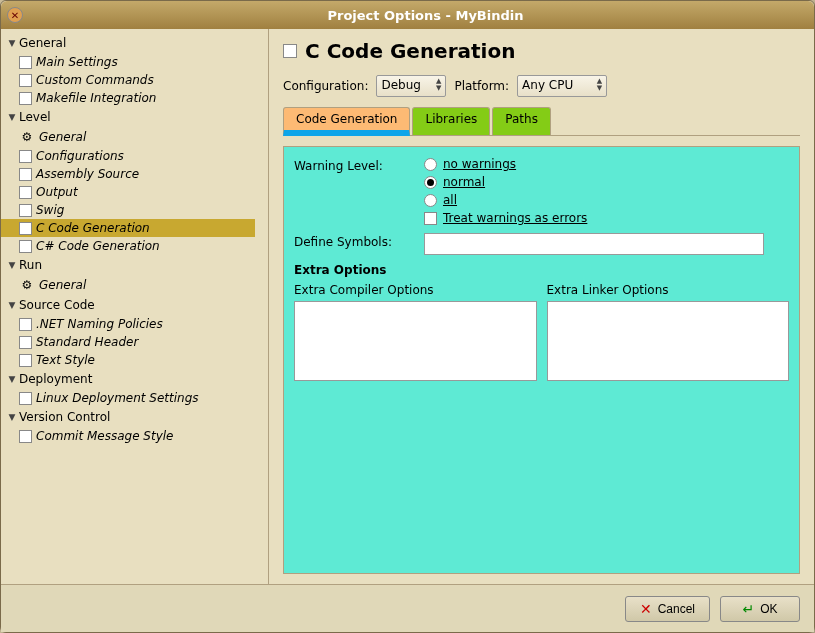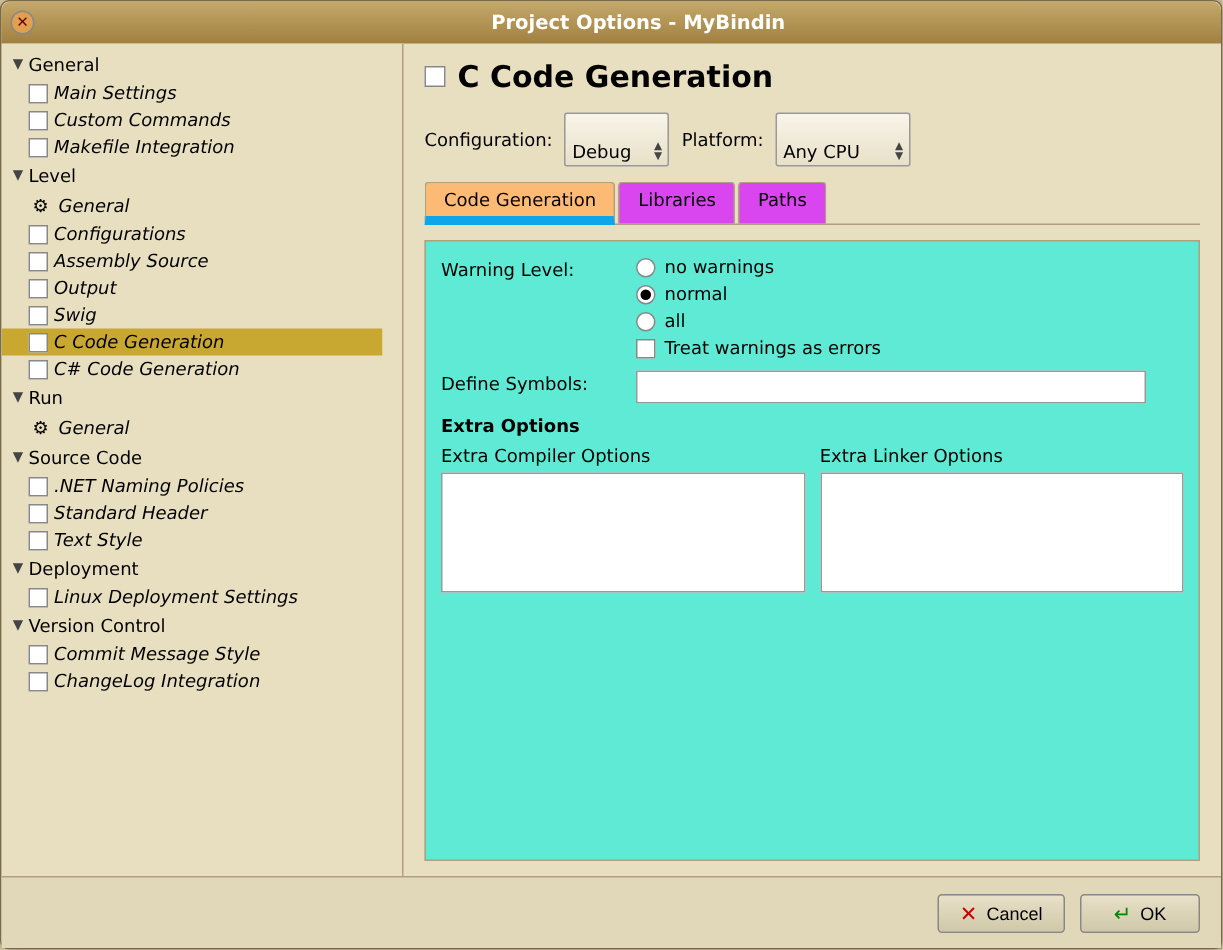--- a/index.html
+++ b/index.html
@@ -157,24 +157,24 @@
       align-items: center;
       gap: 8px;
       margin-bottom: 10px;
     }
     .config-label { font-size: 12px; }
     .config-select {
       border: 1px solid #999;
       background: linear-gradient(to bottom, #f8f4e8, #e8e0c8);
       padding: 2px 4px;
       font-size: 12px;
-      height: 36px;
-      cursor: pointer;
-      display: flex;
-      align-items: flex-end;
+      height: 22px;
+      cursor: pointer;
+      display: flex;
+      align-items: flex-start;
       border-radius: 2px;
       min-width: 70px;
       justify-content: space-between;
     }
     .select-arrow {
       display: flex;
       flex-direction: column;
       margin-left: 4px;
     }
     .select-arrow span {
@@ -185,21 +185,21 @@
     
     .tabs-bar {
       display: flex;
       border-bottom: 1px solid #b0a080;
       margin-bottom: 10px;
     }
     .tab {
       padding: 4px 12px;
       border: 1px solid #b0a080;
       border-bottom: none;
-      background: #d946ef;
+      background: #84cc16;
       cursor: pointer;
       font-size: 12px;
       margin-right: 2px;
       border-radius: 3px 3px 0 0;
     }
     .tab.active {
       background: #fdba74;
       border-bottom: 6px solid #0ea5e9;
       margin-bottom: -1px;
     }
@@ -218,20 +218,21 @@
     .form-label {
       width: 130px;
       min-width: 130px;
       font-size: 12px;
       padding-top: 2px;
     }
     .radio-group {
       display: flex;
       flex-direction: column;
       gap: 4px;
+      text-decoration: underline;
     }
     .radio-row {
       display: flex;
       align-items: center;
       gap: 6px;
     }
     .radio-input {
       width: 13px;
       height: 13px;
       border-radius: 50%;
@@ -463,24 +464,20 @@
           <span class="tree-label">Linux Deployment Settings</span>
         </div>
 
         <div class="tree-section tree-item">
           <span class="expand-arrow">▼</span>
           <span class="tree-label">Version Control</span>
         </div>
         <div class="tree-item indent1">
           <span class="tree-checkbox"></span>
           <span class="tree-label">Commit Message Style</span>
-        </div>
-        <div class="tree-item indent1">
-          <span class="tree-checkbox"></span>
-          <span class="tree-label">ChangeLog Integration</span>
         </div>
       </div>
     </div>
 
     <div class="main-panel">
 
       <div class="page-header">
         <div class="page-checkbox"></div>
         <div class="page-title">C Code Generation</div>
       </div>

